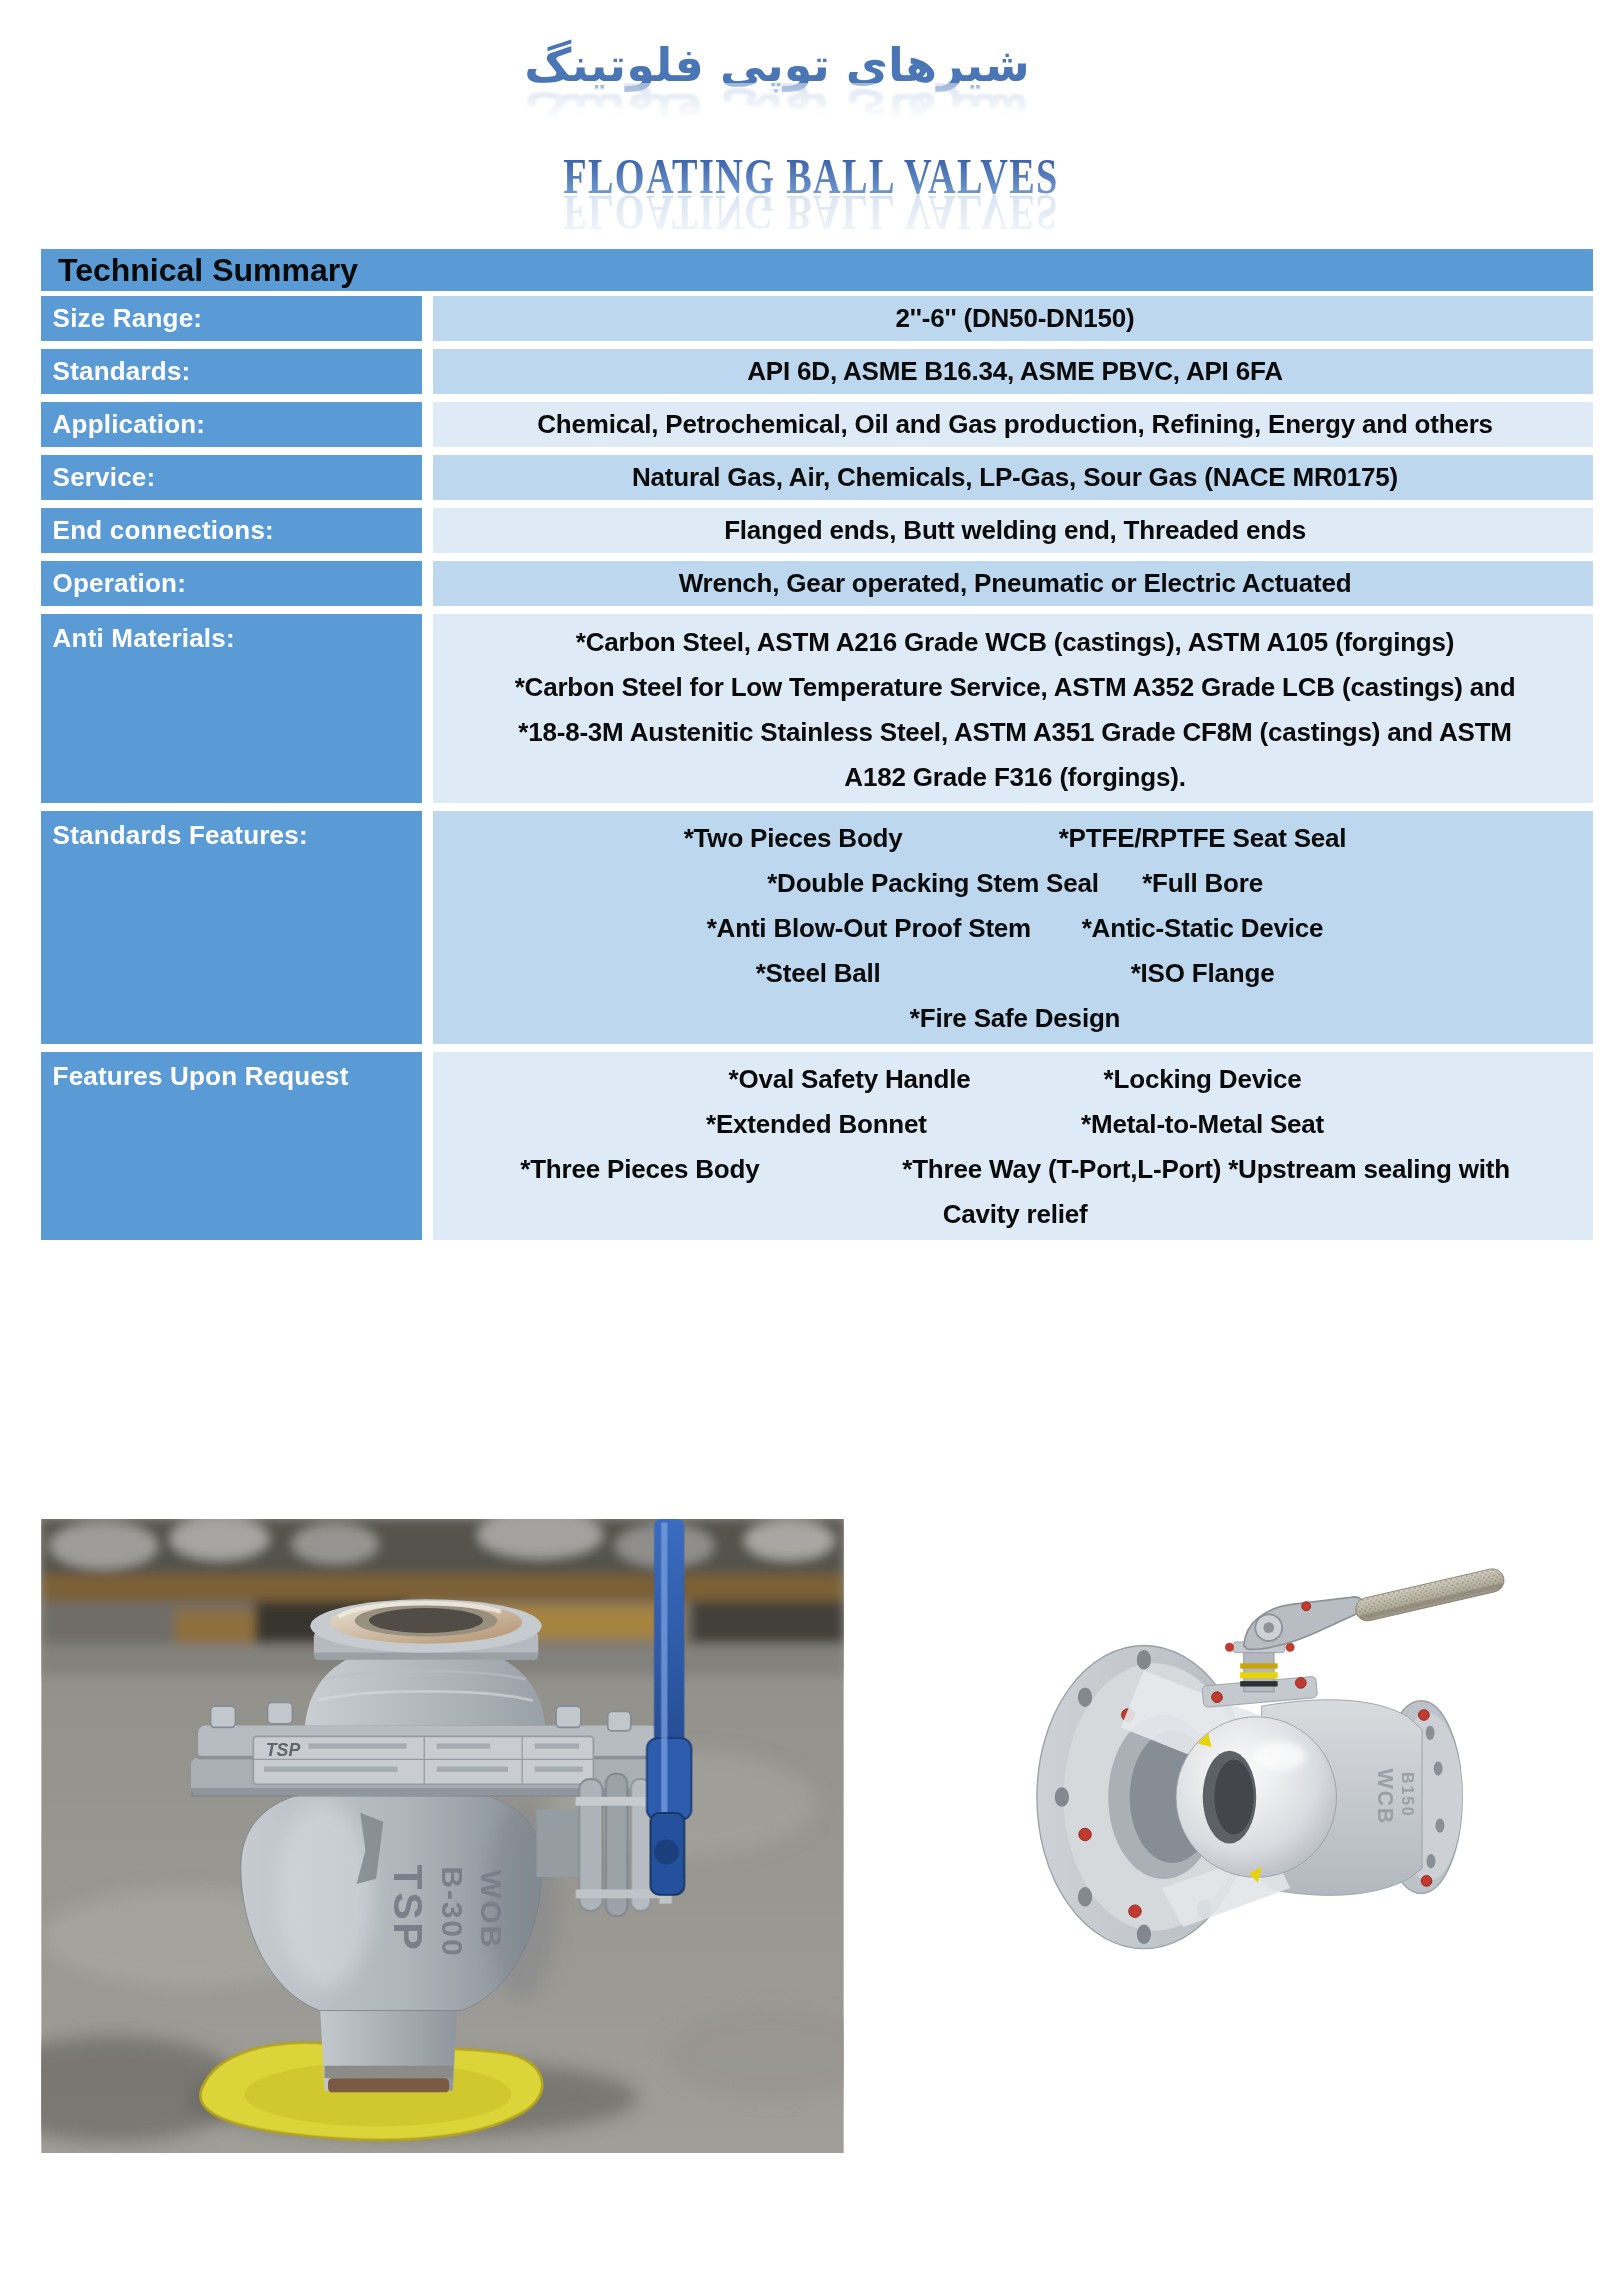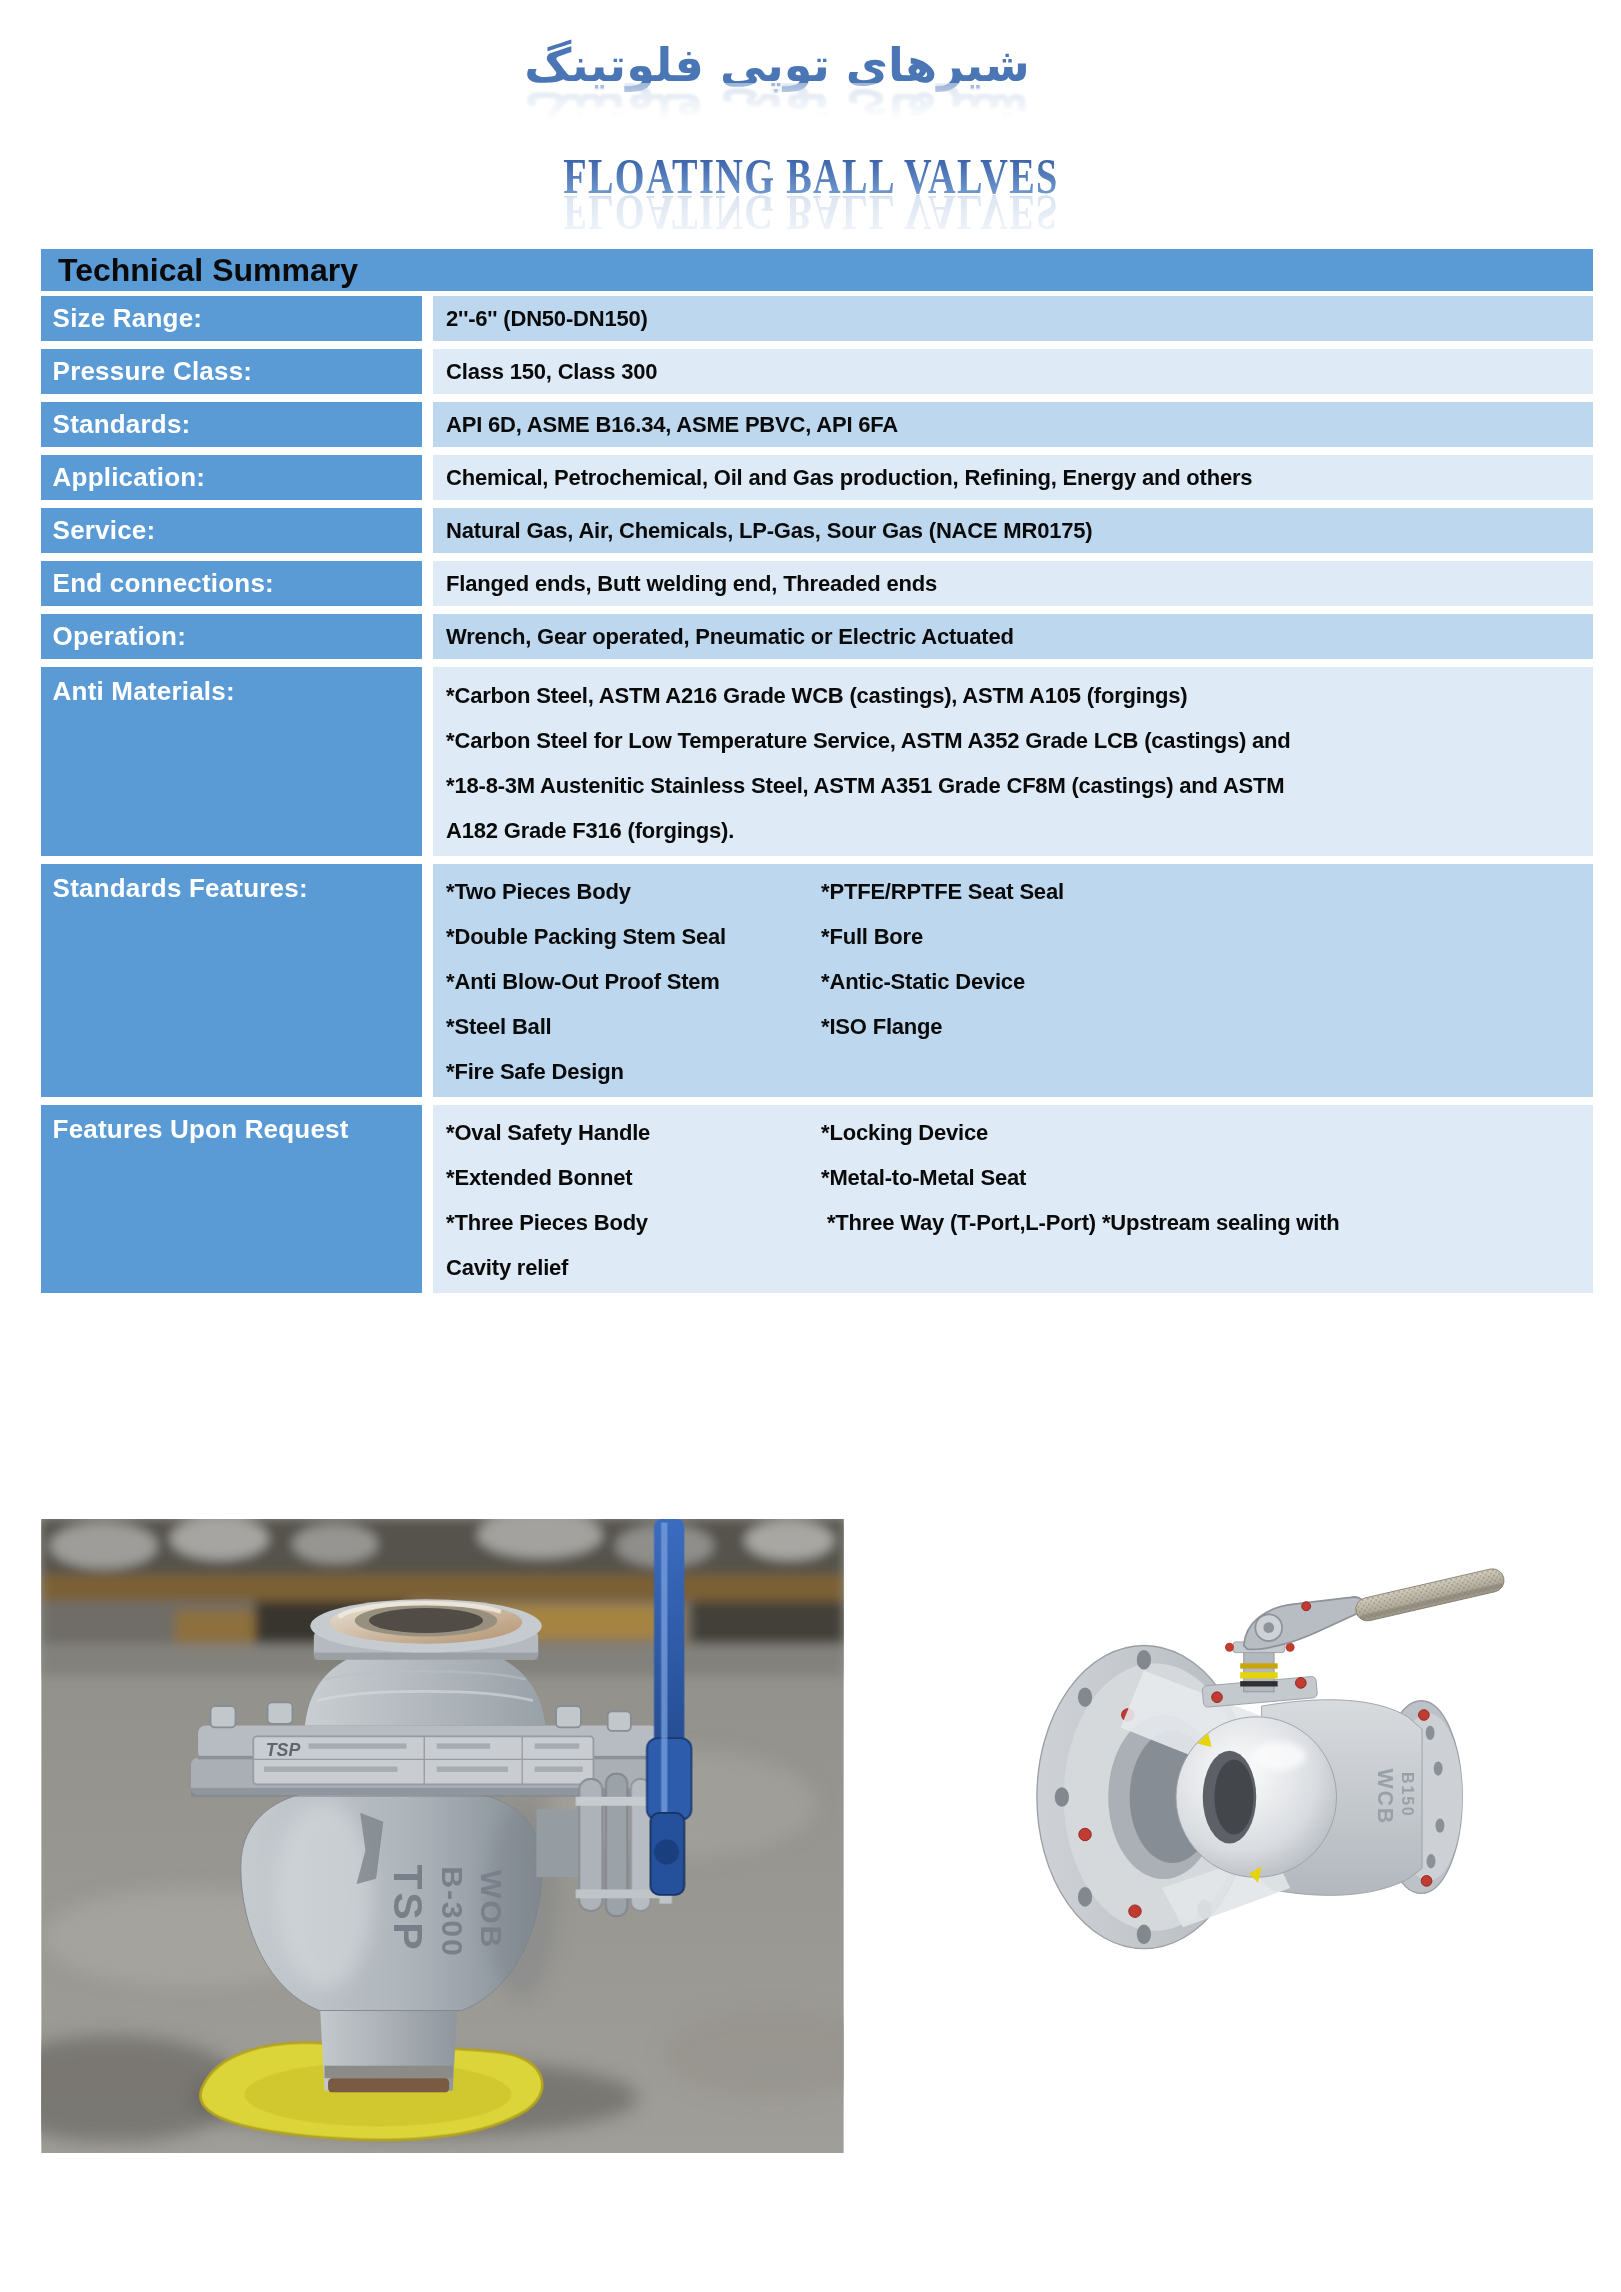--- a/index.html
+++ b/index.html
@@ -32,23 +32,23 @@
     padding-left:17px;box-sizing:border-box;margin-bottom:5.3px;
     font-size:32px;font-weight:bold;color:#0a0a0a;
   }
   .trow{display:flex;gap:10.7px;margin-bottom:8px;}
   .tlabel{
     flex:0 0 381px;width:381px;background:var(--accent-blue);color:#ffffff;
     font-size:26px;font-weight:600;display:flex;align-items:center;
     padding-left:11.6px;box-sizing:border-box;letter-spacing:0.2px;
   }
   .tvalue{
-    flex:1;color:#0a0a0a;font-size:22px;font-weight:bold;letter-spacing:-0.2px;
+    flex:1;color:#0a0a0a;font-size:26px;font-weight:bold;letter-spacing:-0.2px;
     display:flex;flex-direction:column;justify-content:center;
-    padding:0 9px 0 13.4px;box-sizing:border-box;
+    padding:0 9px 0 13.4px;box-sizing:border-box;align-items:center;
   }
   .trow:not(.multi){height:45px;}
   .trow.multi .tlabel{align-items:flex-start;padding-top:9px;}
   .trow.multi .tvalue{justify-content:flex-start;padding-top:5.3px;padding-bottom:3px;}
   .vline{line-height:45px;white-space:nowrap;}
   .colL{display:inline-block;width:375px;}
   .band-a{background:var(--band-a);}
   .band-b{background:var(--band-b);}
   
   .photo{position:absolute;left:41px;top:1519px;}
@@ -83,26 +83,20 @@
   <rect x="0" y="54" width="1820" height="78" fill="url(#fadeW)"></rect>
 </svg>
 
 <div class="table">
   <div class="thead">Technical Summary</div>
   <div>
       <div class="trow">
         <div class="tlabel"> Size Range:</div>
         <div class="tvalue band-a">
           <div class="vline">2''-6'' (DN50-DN150)</div>
-        </div>
-      </div>
-      <div class="trow">
-        <div class="tlabel">Pressure Class:</div>
-        <div class="tvalue band-b">
-          <div class="vline">Class 150, Class 300</div>
         </div>
       </div>
       <div class="trow">
         <div class="tlabel">Standards:</div>
         <div class="tvalue band-a">
           <div class="vline">API 6D, ASME B16.34, ASME PBVC, API 6FA</div>
         </div>
       </div>
       <div class="trow">
         <div class="tlabel">Application:</div>

